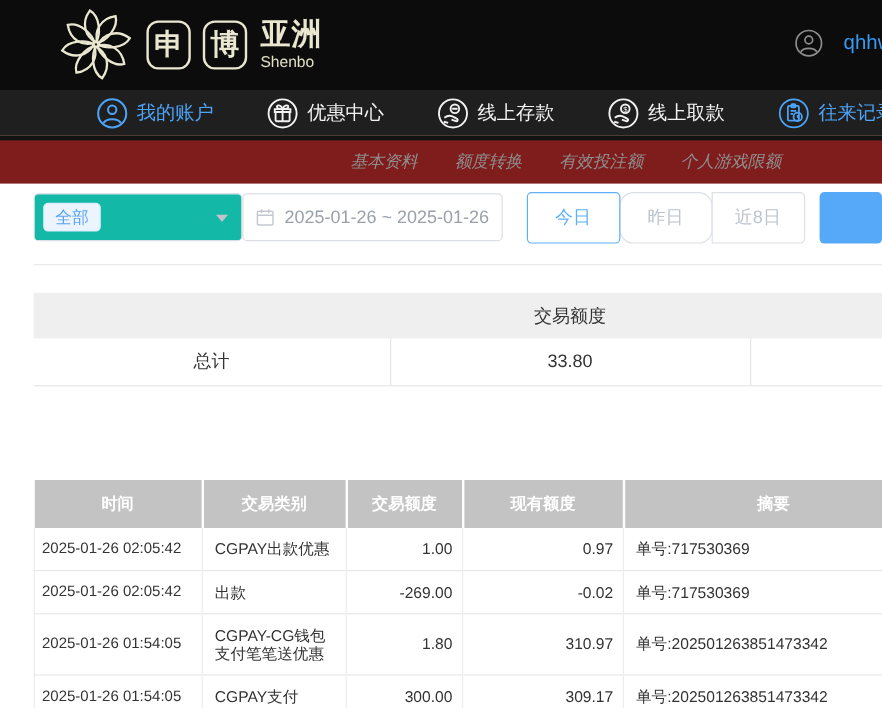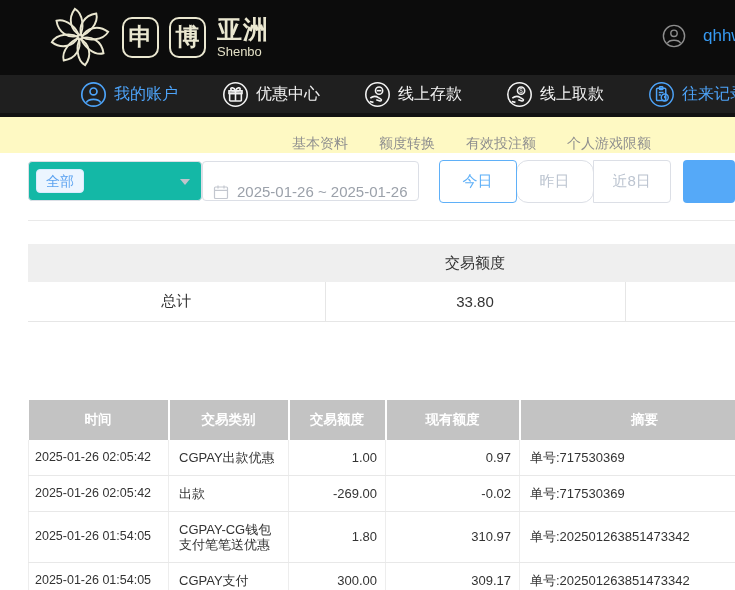--- a/index.html
+++ b/index.html
@@ -22,34 +22,34 @@
   .username { color:#379af2; font-size:17px; white-space:nowrap; }
 
   
   .mainnav { height:38px; background:#1f1f1f; display:flex; align-items:center; padding-left:80px; gap:44px; }
   .nav-item { display:flex; align-items:center; gap:7px; color:#f2f2f2; font-size:16px; cursor:pointer; white-space:nowrap; flex:none; }
   .nav-item.active { color:#4da3f8; }
   .nav-icon { width:27px; height:27px; display:block; }
   .nav-icon svg { width:27px; height:27px; display:block; }
 
   
-  .subnav { height:40px; background:#fef9c3; border-top:4px solid #121212;
-            display:flex; align-items:flex-end; padding-left:292px; gap:31px; }
+  .subnav { height:40px; background:#7f1d1d; border-top:4px solid #121212;
+            display:flex; align-items:center; padding-left:292px; gap:31px;font-style:italic; }
   .subnav-item { color:#8f8f8f; font-size:14px; cursor:pointer; white-space:nowrap; }
 
   
   .filters { display:flex; align-items:flex-start; margin:8px 0 0 28px; }
   .select-box { position:relative; width:199px; height:40px; border:1px solid #dcdfe6; border-radius:4px;
                 background:#14b8a6; display:flex; align-items:center; padding:0 28px 0 7px; cursor:pointer; }
   .tag { background:#ecf5ff; border:1px solid #d9ecff; color:#5ba2f0; font-size:14px;
          padding:3px 9px; border-radius:4px; line-height:1.2; }
   .caret { position:absolute; right:11px; top:17px; width:0; height:0;
            border-left:5px solid transparent; border-right:5px solid transparent; border-top:6px solid #c0c4cc; }
   .date-box { width:232px; height:40px; border:1px solid #dcdfe6; border-radius:4px; margin-left:0;
-              display:flex; align-items:flex-end; gap:8px; padding:0 10px; cursor:pointer; }
+              display:flex; align-items:center; gap:8px; padding:0 10px; cursor:pointer; }
   .cal-icon { width:16px; height:16px; color:#c3c7cf; flex:none; }
   .date-text { color:#9ba1aa; font-size:15px; white-space:nowrap; }
   .btn-group { display:flex; margin-left:20px; margin-top:-1px; }
   .range-btn { width:78px; height:43px; background:#fff; border:1px solid #dcdfe6; color:#bcc4d0;
                font-size:15px; cursor:pointer; font-family:inherit; }
   .range-btn + .range-btn { margin-left:-1px;border-radius:12px; }
   .range-btn:first-child { border-radius:4px 0 0 4px; }
   .range-btn:last-child { border-radius:0 4px 4px 0; }
   .range-btn.active { border:1px solid #5fb0f8; color:#5fb0f8; position:relative; z-index:2; border-radius:4px; }
   .query-btn { width:62px; height:43px; margin-left:12px; margin-top:-1px; background:#55a9f8;

